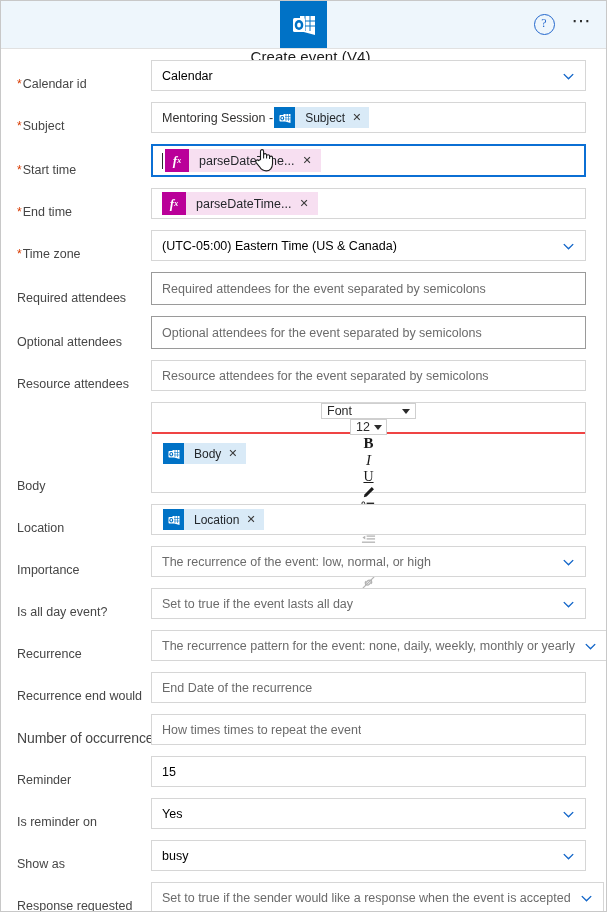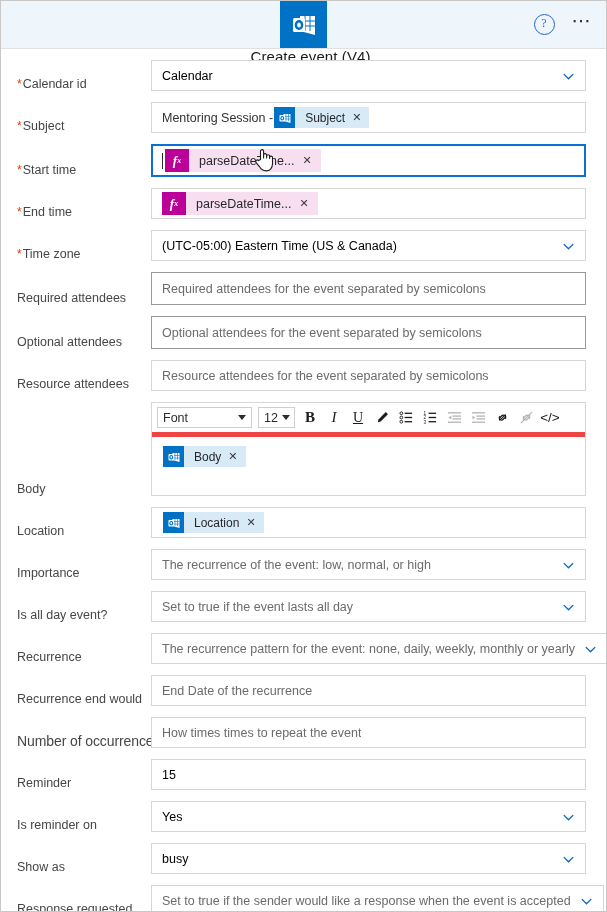--- a/index.html
+++ b/index.html
@@ -219,22 +219,23 @@
   .rt-wrap {
     flex: 1 1 auto;
     border: 1px solid #d6d6d6;
     background: #fff;
     box-sizing: border-box;
   }
   .rt-toolbar {
     display: flex;
     align-items: center;
     height: 29px;
-    border-bottom: 5px solid #ef4444;
+    border-bottom: 2px solid #ef4444;
     padding: 0 2px;
+    flex-direction: column;
   }
   .rt-select {
     display: flex;
     align-items: center;
     justify-content: space-between;
     height: 21px;
     border: 1px solid #cfcfcf;
     background: #fff;
     font-size: 12.5px;
     color: #2b2b2b;

